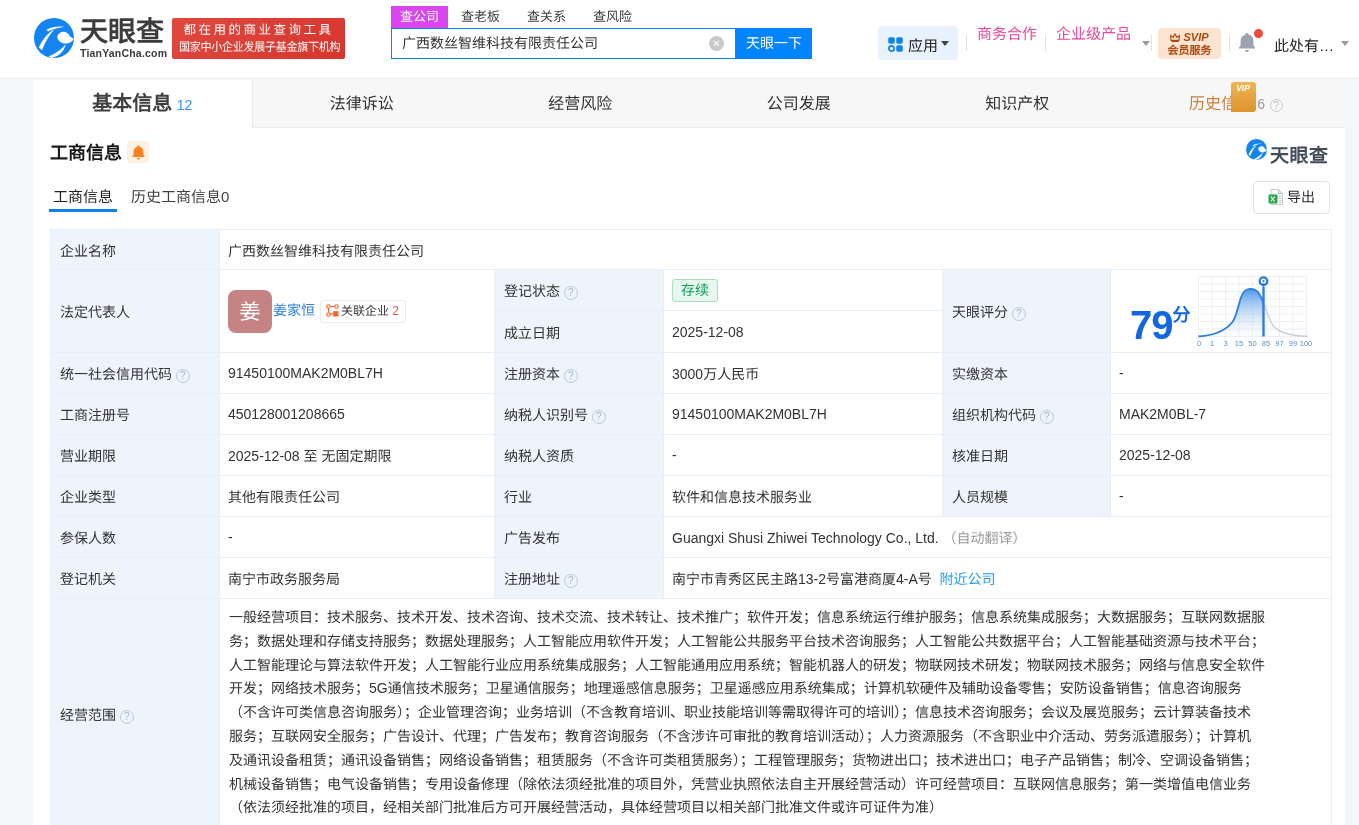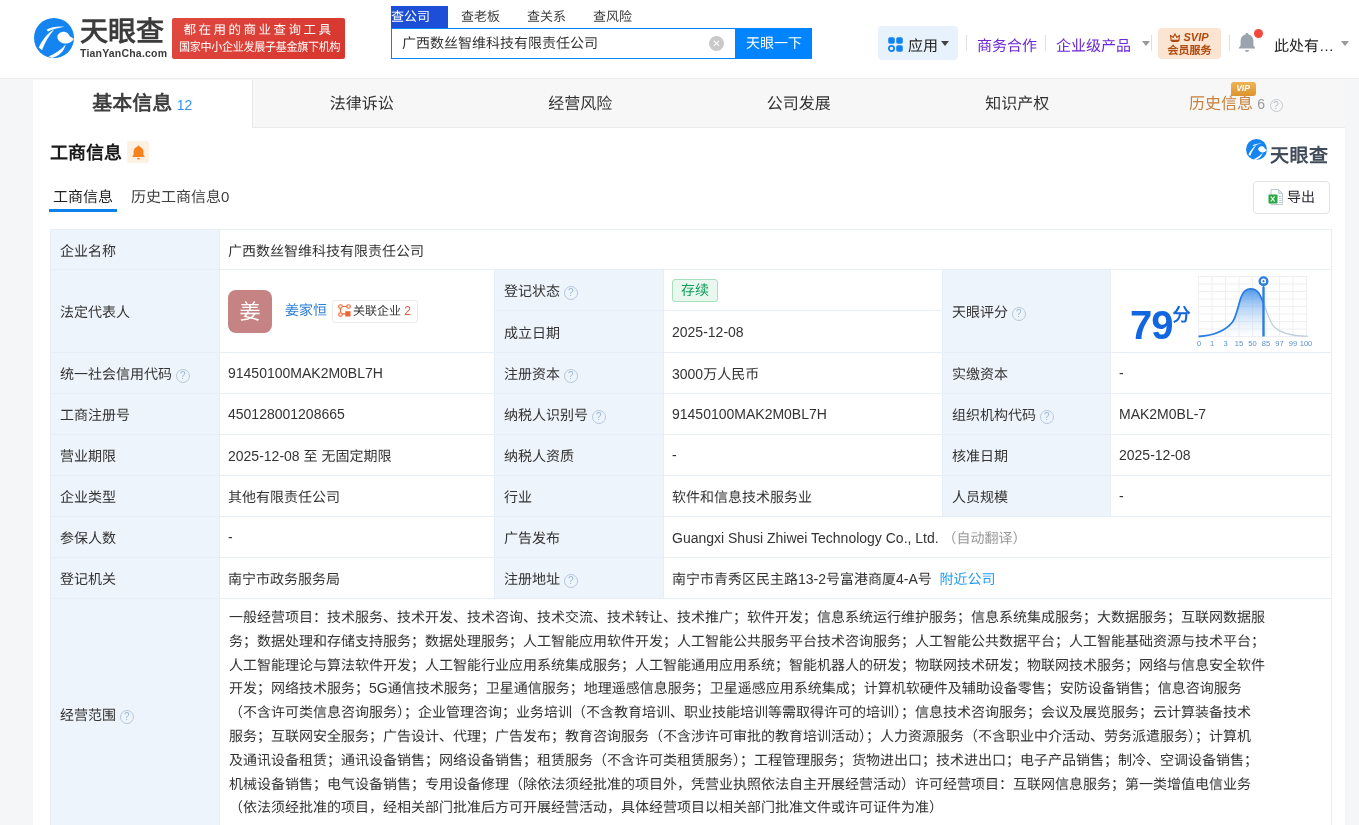--- a/index.html
+++ b/index.html
@@ -11,51 +11,51 @@
 #logoCircle { position:absolute; left:34px; top:18px; }
 #logoTxt { position:absolute; left:80px; top:18px; line-height:27px; font-size:28px; font-weight:bold; color:#3c3c3c; letter-spacing:0; }
 #logoSub { position:absolute; left:80px; top:47px; font-size:10.5px; font-weight:bold; color:#3c3c3c; letter-spacing:0.2px; }
 #redbox { position:absolute; left:172px; top:18px; width:173px; height:41px; background:linear-gradient(135deg,#e04840,#d6362d); border-radius:2px; color:#fff; text-align:center; padding-top:3px; }
 #redbox .l1 { font-size:12.5px; letter-spacing:2.5px; line-height:18px; white-space:nowrap; }
 #redbox .l2 { font-size:12px; letter-spacing:-0.3px; line-height:17px; white-space:nowrap; transform:scaleX(0.92); transform-origin:center; }
 
 
 #minitabs { position:absolute; left:391px; top:6px; height:22px; }
 #minitabs .mt { display:inline-block; font-size:13px; color:#404040; line-height:22px; margin-right:27px; vertical-align:top;}
-#mtActive { display:inline-block; width:57px; background:#1d4ed8; color:#fff !important; margin-right:13px !important; }
+#mtActive { display:inline-block; width:57px; background:#d946ef; color:#fff !important; text-align:center; margin-right:13px !important; }
 #searchbar { position:absolute; left:391px; top:28px; width:421px; height:31px; }
 #searchInput { position:absolute; left:0; top:0; width:345px; height:31px; background:#fff; border:1px solid #0084ff; line-height:29px; font-size:14px; color:#333; padding-left:10px; }
 #clearBtn { position:absolute; left:318px; top:8px; width:15px; height:15px; border-radius:50%; background:#c9c9c9; color:#fff; font-size:10px; text-align:center; line-height:15px; }
 #searchBtn { position:absolute; left:345px; top:0; width:76px; height:31px; background:#0084ff; color:#fff; font-size:14px; text-align:center; line-height:31px; }
 
 
 .hsep { position:absolute; top:35px; width:1px; height:16px; background:#e0e0e0; }
 #appBox { position:absolute; left:878px; top:26px; width:80px; height:34px; background:#e8f2fd; border-radius:4px; }
 #appBox .t { position:absolute; left:30px; top:8px; font-size:15px; color:#222; }
 .caret { display:inline-block; width:0; height:0; border-left:4.5px solid transparent; border-right:4.5px solid transparent; border-top:5.5px solid #444; }
 #appCaret { position:absolute; left:63px; top:15px; }
-.hlink { position:absolute; top:34px; font-size:15px; color:#6d28d9; }
+.hlink { position:absolute; top:22px; font-size:15px; color:#ec4899; }
 #svip { position:absolute; left:1158px; top:28px; width:63px; height:31px; background:#fbe4d2; border-radius:4px; text-align:center; color:#b1490c; font-weight:bold; }
 #svip .s1 { font-size:11px; line-height:13px; margin-top:3px; font-style:italic; }
 #svip .s2 { font-size:11px; line-height:13px; }
 #bellWrap { position:absolute; left:1237px; top:32px; }
 #redDot { position:absolute; left:1254px; top:29px; width:9px; height:9px; border-radius:50%; background:#f5483d; }
 #userTxt { position:absolute; left:1274px; top:34px; font-size:15px; color:#222; width:60px; overflow:hidden; white-space:nowrap; }
 #userCaret { position:absolute; left:1341px; top:41px; border-top-color:#999; }
 
 
 #tabstrip { position:absolute; left:33px; top:80px; width:1312px; height:48px; display:flex; background:#f7f7f7; border-bottom:1px solid #ebebeb; }
 .tab { flex:1; text-align:center; line-height:47px; font-size:16px; color:#333; position:relative; }
 .tab.active { background:#fff; height:49px; border-right:1px solid #e9e9e9; }
 .tab.active .tt { color:#404040; font-weight:bold; font-size:20px;margin-top:36px; }
 .tab.active .tn { color:#2f93f5; font-size:14px; font-weight:normal; }
 #histTab { color:#c8813e; }
 #histTab .hn { color:#999; font-size:14px; }
 .qmark { display:inline-block; width:14px; height:14px; border:1px solid #b6c9dc; border-radius:50%; color:#9db7d1; font-size:10px; line-height:12px; text-align:center; vertical-align:0px; background:transparent; }
-#vipBadge { position:absolute; left:104px; top:2px; width:25px; height:14px; background:linear-gradient(180deg,#f0b455,#db942d); border-radius:3px 3px 3px 0; color:#fff; font-size:8.5px; font-weight:bold; font-style:italic; line-height:13px; text-align:center; }
+#vipBadge { position:absolute; left:104px; top:2px; width:25px; height:30px; background:linear-gradient(180deg,#f0b455,#db942d); border-radius:3px 3px 3px 0; color:#fff; font-size:8.5px; font-weight:bold; font-style:italic; line-height:13px; text-align:center; }
 
 
 #card { position:absolute; left:33px; top:128px; width:1312px; height:697px; background:#fff; }
 #secTitle { position:absolute; left:17px; top:10px; font-size:18px; font-weight:bold; color:#1a1a1a; }
 #bellBox { position:absolute; left:94px; top:13px; width:22px; height:22px; background:#fdf1e4; border-radius:3px; text-align:center; }
 #miniLogo { position:absolute; left:1213px; top:11px; }
 #miniLogoTxt { position:absolute; left:1237px; top:12px; font-size:19px; font-weight:bold; color:#414b59; letter-spacing:0.5px; }
 #subtabs { position:absolute; left:16px; top:57px; }
 #subtabs .st1 { display:inline-block; font-size:15px; color:#222; font-weight:500; padding:0 4px 3px 4px; border-bottom:3px solid #0e80ea; }
 #subtabs .st2 { display:inline-block; font-size:15px; color:#404040; margin-left:14px; }
@@ -183,21 +183,21 @@
         <col style="width:168px">
         <col style="width:221px">
       </colgroup>
     <tbody>
         <tr style="height:40px;padding-left:36px;">
       <td class="lb">企业名称</td>
       <td colspan="5">广西数丝智维科技有限责任公司</td>
     </tr>
     <tr style="height:41px;">
       <td class="lb" rowspan="2">法定代表人</td>
-      <td rowspan="2"><span id="avatar">姜</span><a class="lnk" href="#" style="margin:0 5px 0 13px;text-align:right;">姜家恒</a><span id="relBadge"><svg width="13" height="13" viewBox="0 0 13 13" style="vertical-align:-2px;margin-right:2px;">
+      <td rowspan="2"><span id="avatar">姜</span><a class="lnk" href="#" style="margin:0 5px 0 1px;text-align:right;">姜家恒</a><span id="relBadge"><svg width="13" height="13" viewBox="0 0 13 13" style="vertical-align:-2px;margin-right:2px;">
                 <circle cx="2.5" cy="2.5" r="1.8" fill="none" stroke="#f0652f" stroke-width="1.1"></circle>
                 <circle cx="10.5" cy="2.5" r="1.8" fill="none" stroke="#f0652f" stroke-width="1.1"></circle>
                 <circle cx="2.5" cy="10.5" r="1.8" fill="none" stroke="#f0652f" stroke-width="1.1"></circle>
                 <rect x="7.2" y="7.2" width="5.3" height="5.3" fill="#f0652f"></rect>
                 <path d="M4.3,2.5 L8.7,2.5 M2.5,4.3 L2.5,8.7 M4,9.9 L7.2,9.9" stroke="#f0652f" stroke-width="1.1" fill="none"></path>
               </svg>关联企业 <span class="n">2</span></span></td>
       <td class="lb">登记状态 <span class="qmark">?</span></td>
       <td><span class="tag-green">存续</span></td>
       <td class="lb" rowspan="2">天眼评分 <span class="qmark">?</span></td>
       <td rowspan="2" style="padding-left:19px;">

